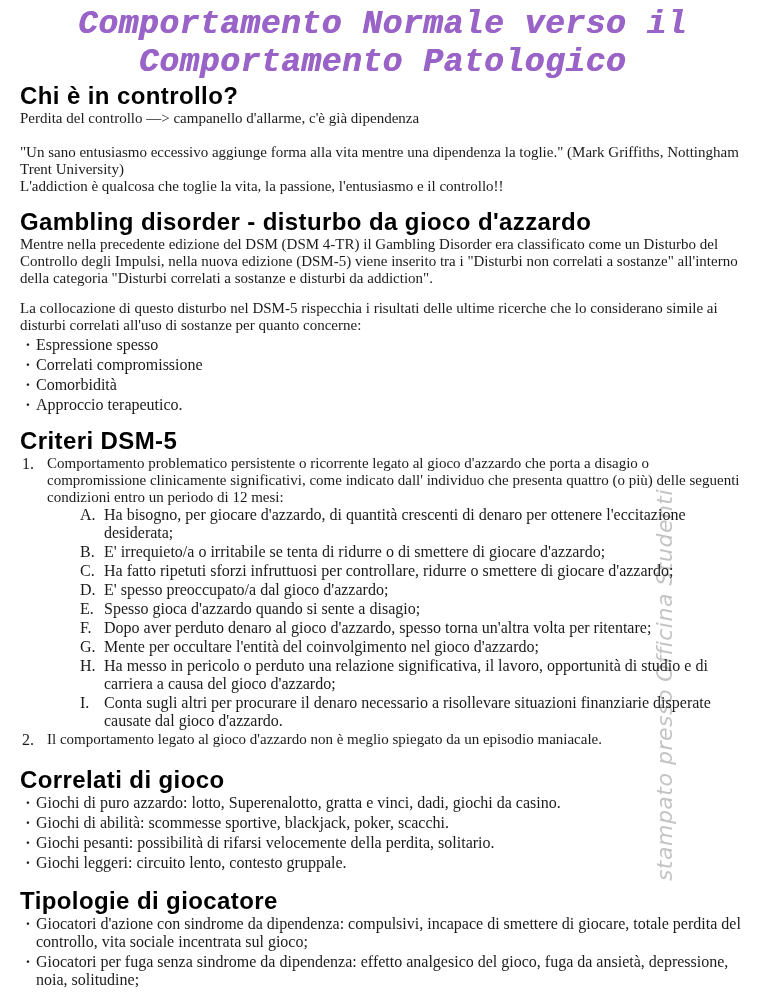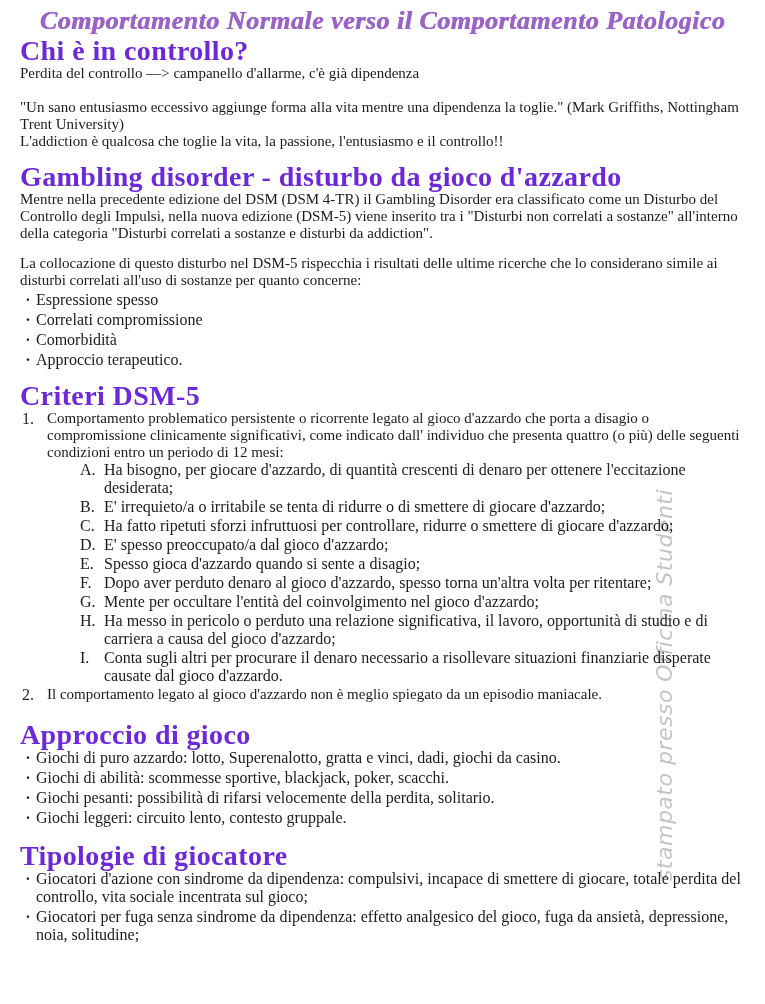--- a/index.html
+++ b/index.html
@@ -17,38 +17,38 @@
   }
   .page {
     position: relative;
     z-index: 2;
     padding: 6px 20px 0 20px;
     box-sizing: border-box;
     width: 765px;
   }
   
   .page-title {
-    font-family: Liberation Serif, serif;
+    font-family: Liberation Mono, monospace;
     font-style: italic;
     font-weight: bold;
-    font-size: 26px;
+    font-size: 33px;
     line-height: 1.14;
     color: #9a63c8;
     text-align: center;
     letter-spacing: 0.5px;
     margin: 0 0 4px 0;
     text-shadow: 0.6px 0 0 #9a63c8;
   }
   
   .section-heading {
-    font-family: Liberation Serif, serif;
+    font-family: Liberation Sans, sans-serif;
     font-weight: bold;
-    font-size: 28px;
+    font-size: 24px;
     line-height: 22px;
-    color: #6d28d9;
+    color: #000000;
     letter-spacing: 0.4px;
     margin: 0 0 3px 0;
   }
   .mt-chi   { margin-top: 2px; }
   .mt-gamb  { margin-top: 16px; }
   .mt-crit  { margin-top: 16px; }
   .mt-gioco { margin-top: 20px; }
   .mt-gtore { margin-top: 18px; }
   
   .body-text, .para {
@@ -197,21 +197,21 @@
       </div>
     </div>
     <div class="criteri-item">
       <span class="criteri-num">2.</span>
       <div class="criteri-body">
         <p class="para">Il comportamento legato al gioco d'azzardo non è meglio spiegato da un episodio maniacale.</p>
       </div>
     </div>
   </div>
 
-  <h2 class="section-heading mt-gioco">Approccio di gioco</h2>
+  <h2 class="section-heading mt-gioco">Correlati di gioco</h2>
   <ul class="bullet-list">
     <li>
       <span class="bullet-marker">·</span>
       <span class="bullet-text">Giochi di puro azzardo: lotto, Superenalotto, gratta e vinci, dadi, giochi da casino.</span>
     </li>
     <li>
       <span class="bullet-marker">·</span>
       <span class="bullet-text">Giochi di abilità: scommesse sportive, blackjack, poker, scacchi.</span>
     </li>
     <li>

